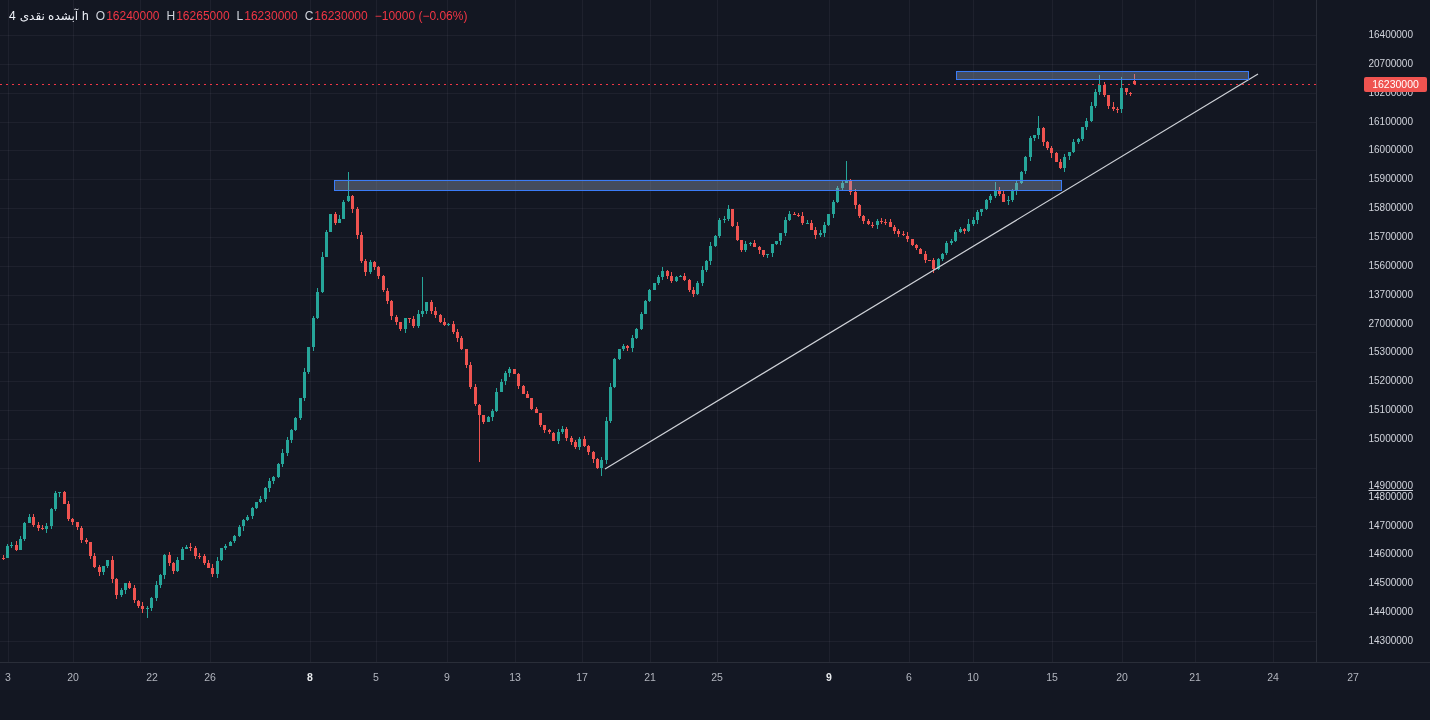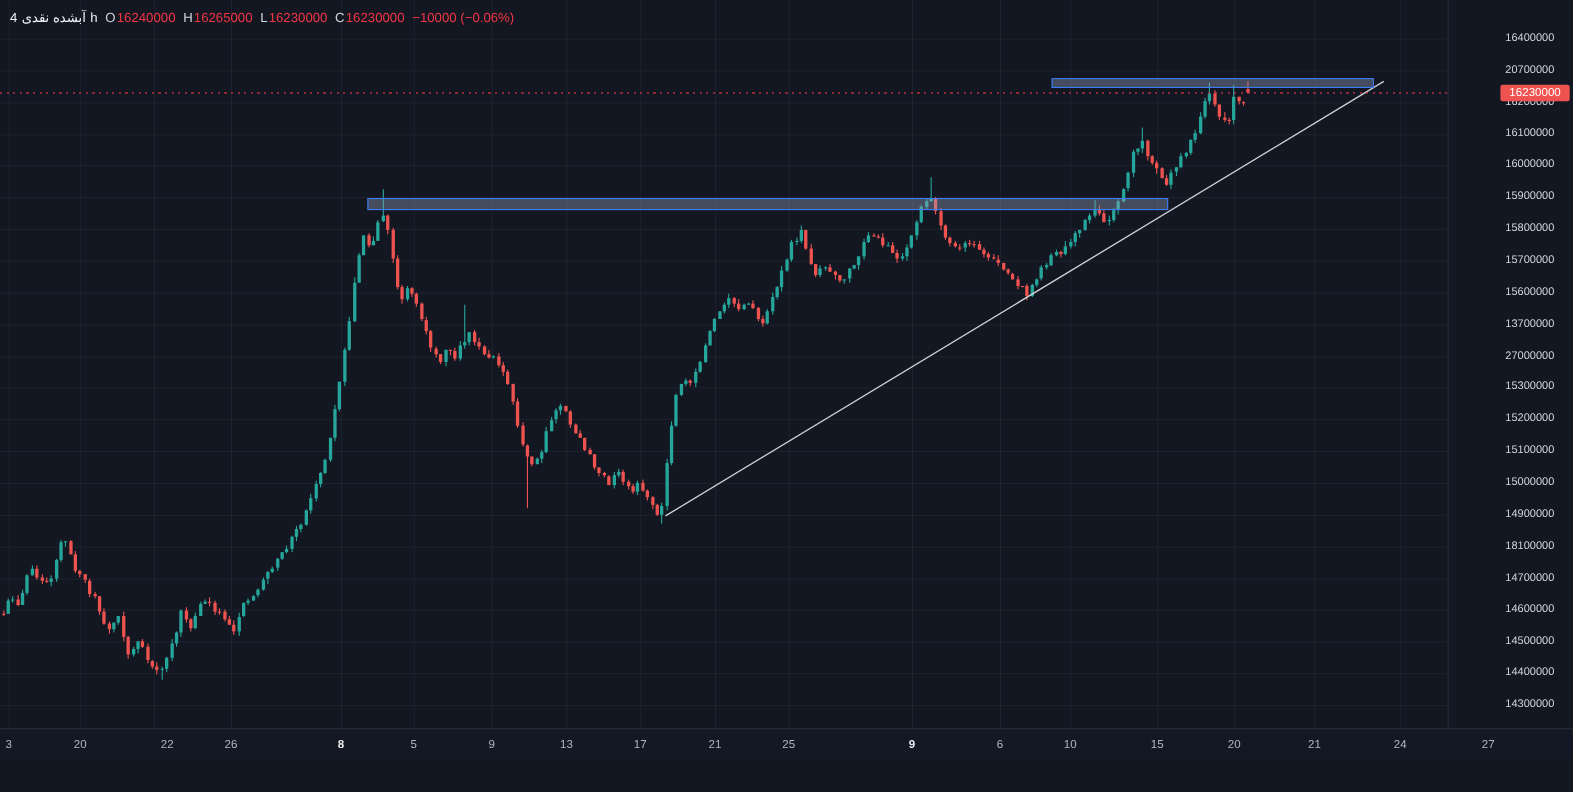--- a/index.html
+++ b/index.html
@@ -678,22 +678,22 @@
       <div class="ptick" style="top: 173.3px;">15900000</div>
       <div class="ptick" style="top: 202.1px;">15800000</div>
       <div class="ptick" style="top: 231px;">15700000</div>
       <div class="ptick" style="top: 259.9px;">15600000</div>
       <div class="ptick" style="top: 288.7px;">13700000</div>
       <div class="ptick" style="top: 317.6px;">27000000</div>
       <div class="ptick" style="top: 346.4px;">15300000</div>
       <div class="ptick" style="top: 375.3px;">15200000</div>
       <div class="ptick" style="top: 404.1px;">15100000</div>
       <div class="ptick" style="top: 433px;">15000000</div>
-      <div class="ptick" style="top: 462px;">14900000</div>
-      <div class="ptick" style="top: 490.7px;">18100000</div>
+      <div class="ptick" style="top: 480px; text-decoration: underline;">14900000</div>
+      <div class="ptick" style="top: 490.7px;">14800000</div>
       <div class="ptick" style="top: 519.6px;">14700000</div>
       <div class="ptick" style="top: 548.4px;">14600000</div>
       <div class="ptick" style="top: 577.3px;">14500000</div>
       <div class="ptick" style="top: 606.1px;">14400000</div>
       <div class="ptick" style="top: 635px;">14300000</div>
     </div>
 
   <div id="taxis">
       <div class="ttick" style="left: 8px;">3</div>
       <div class="ttick" style="left: 73px;">20</div>

